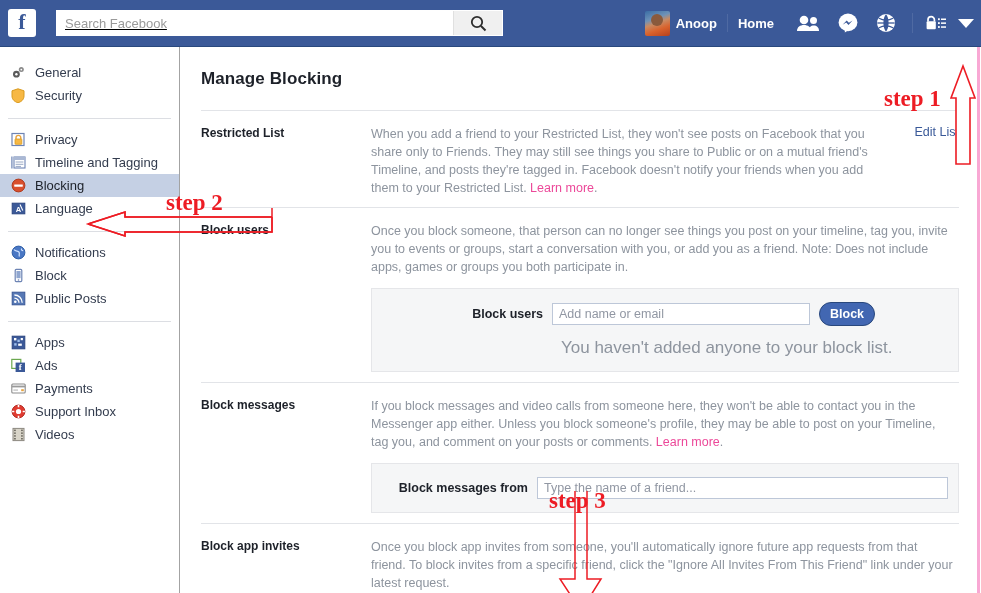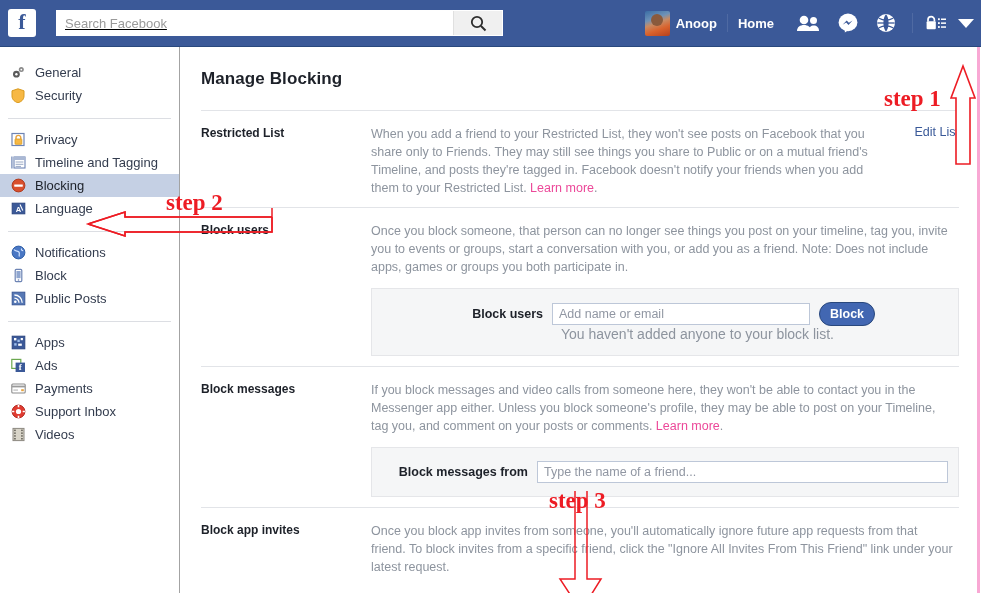--- a/index.html
+++ b/index.html
@@ -138,21 +138,21 @@
   .txt-input::placeholder { color:#9197a3; }
   .in-w1 { width: 258px; }
   .in-w2 { flex: 1; }
   .block-btn {
     margin-left: 9px; height: 24px; padding: 0 10px;
     background: #4267b2; border: 1px solid #29487d; border-radius: 12px;
     color:#ffffff; font-size: 12.5px; font-weight: bold; cursor: pointer;
     font-family: "Liberation Sans", sans-serif;
   }
   .form-note {
-    font-size: 14px; color:#8d949e; 
+    font-size: 17px; color:#8d949e; margin-top: 12px;
     padding-left: 179px;
   }
 
   
   .anno { position: absolute; pointer-events: none; }
   .anno-text {
     font-family: "Liberation Serif", serif;
     font-weight: bold; color: #ed1c24; font-size: 23px;
     position: absolute; white-space: nowrap;
   }

